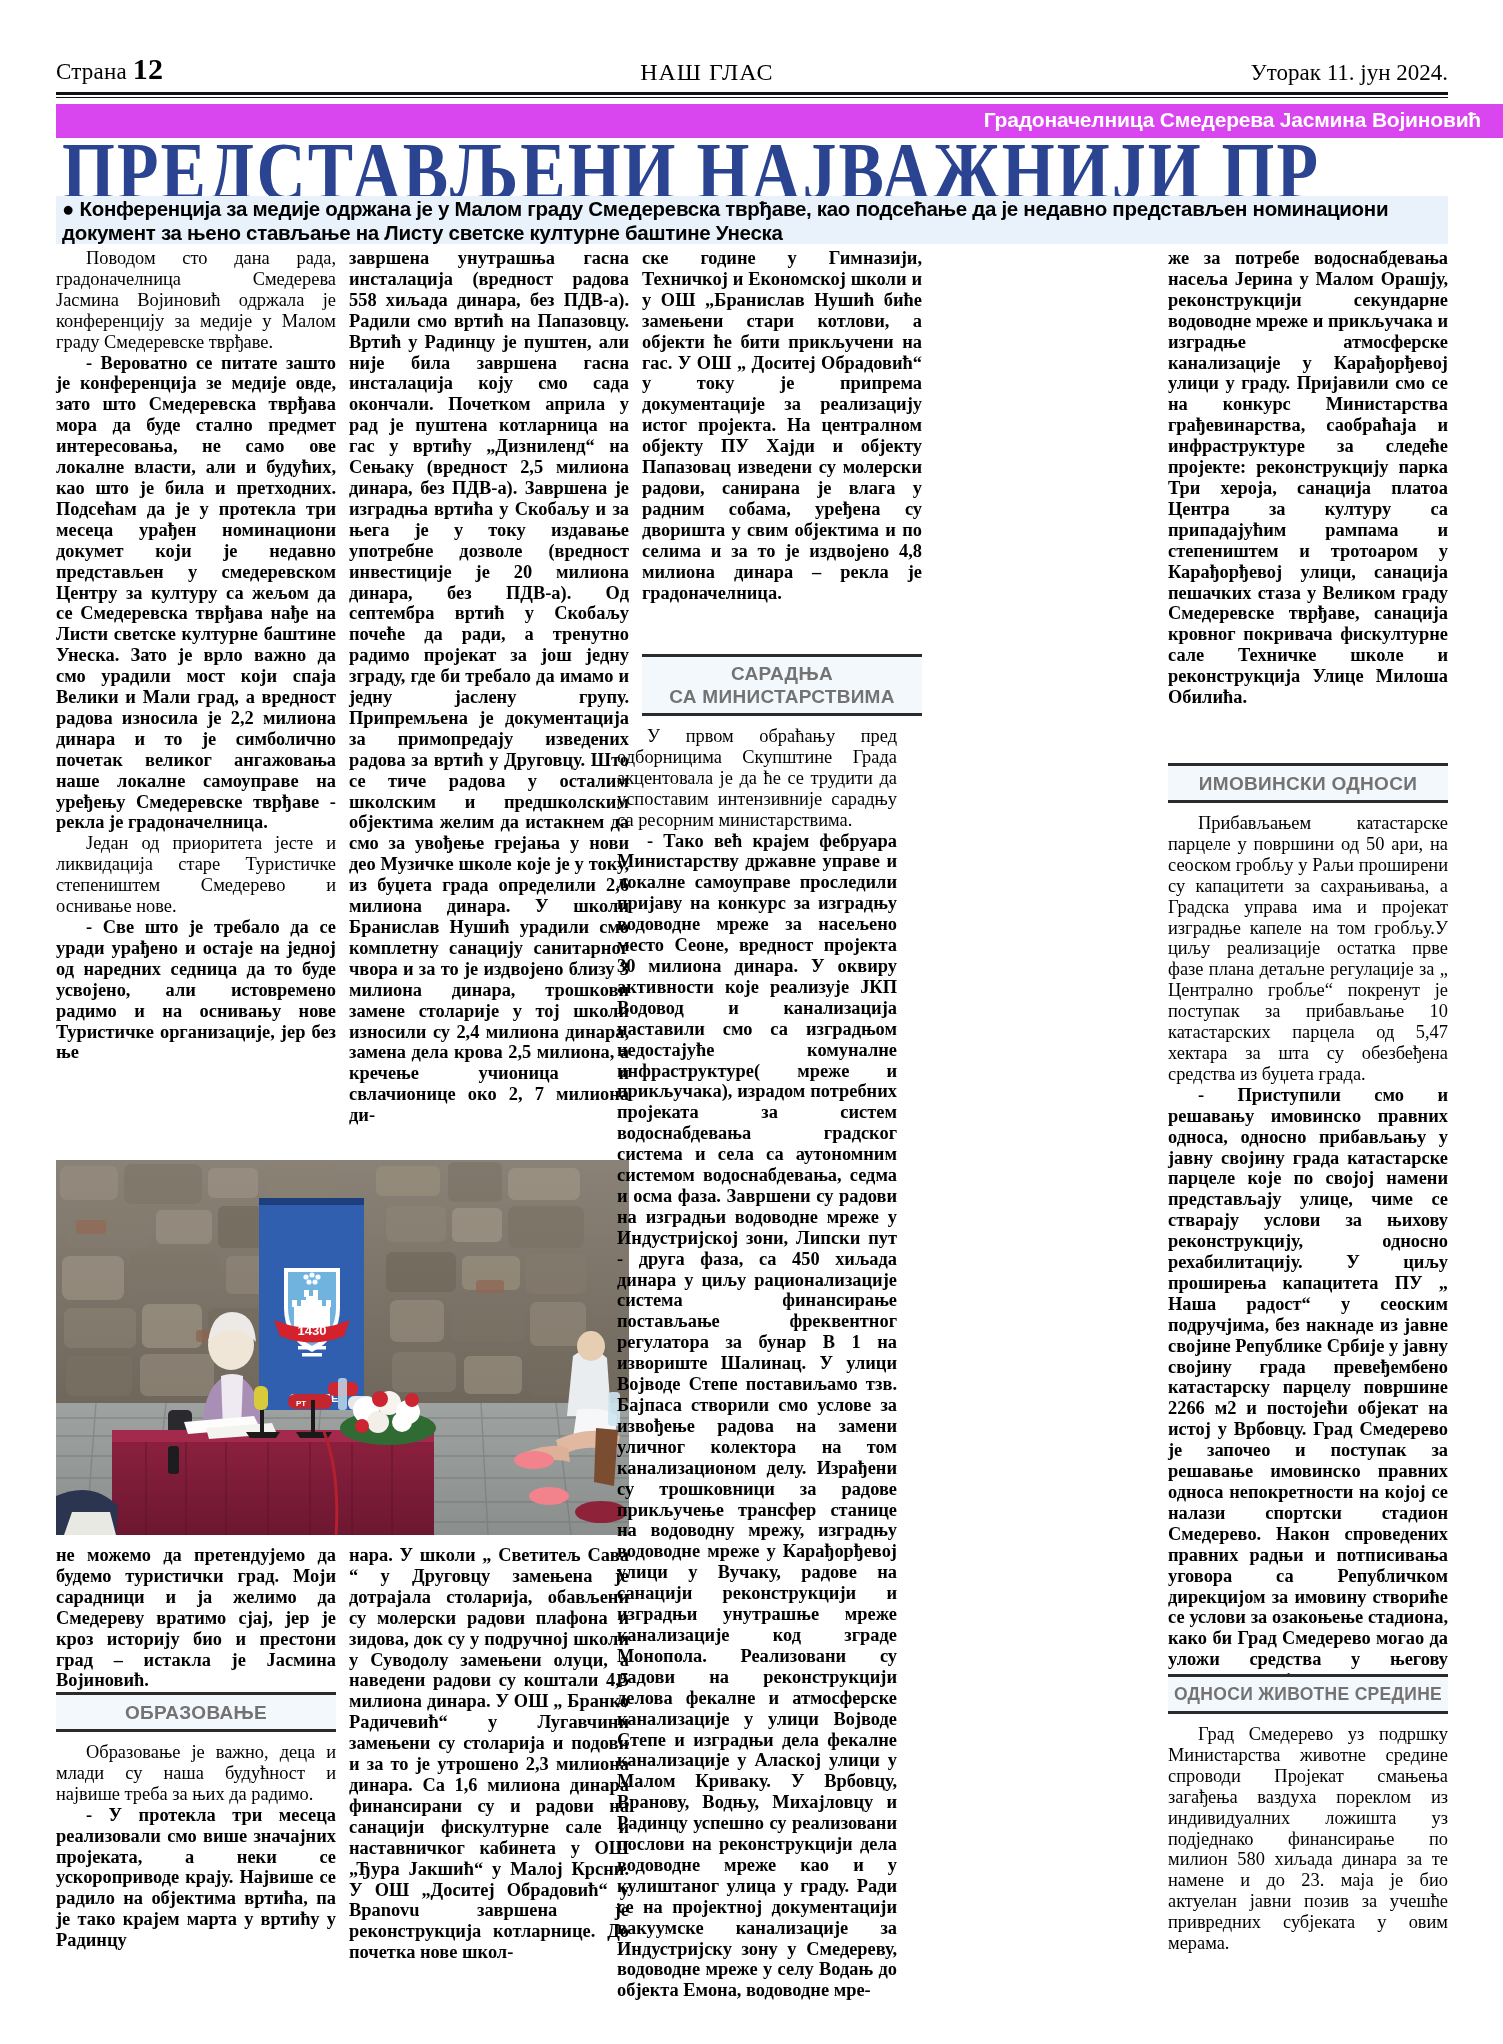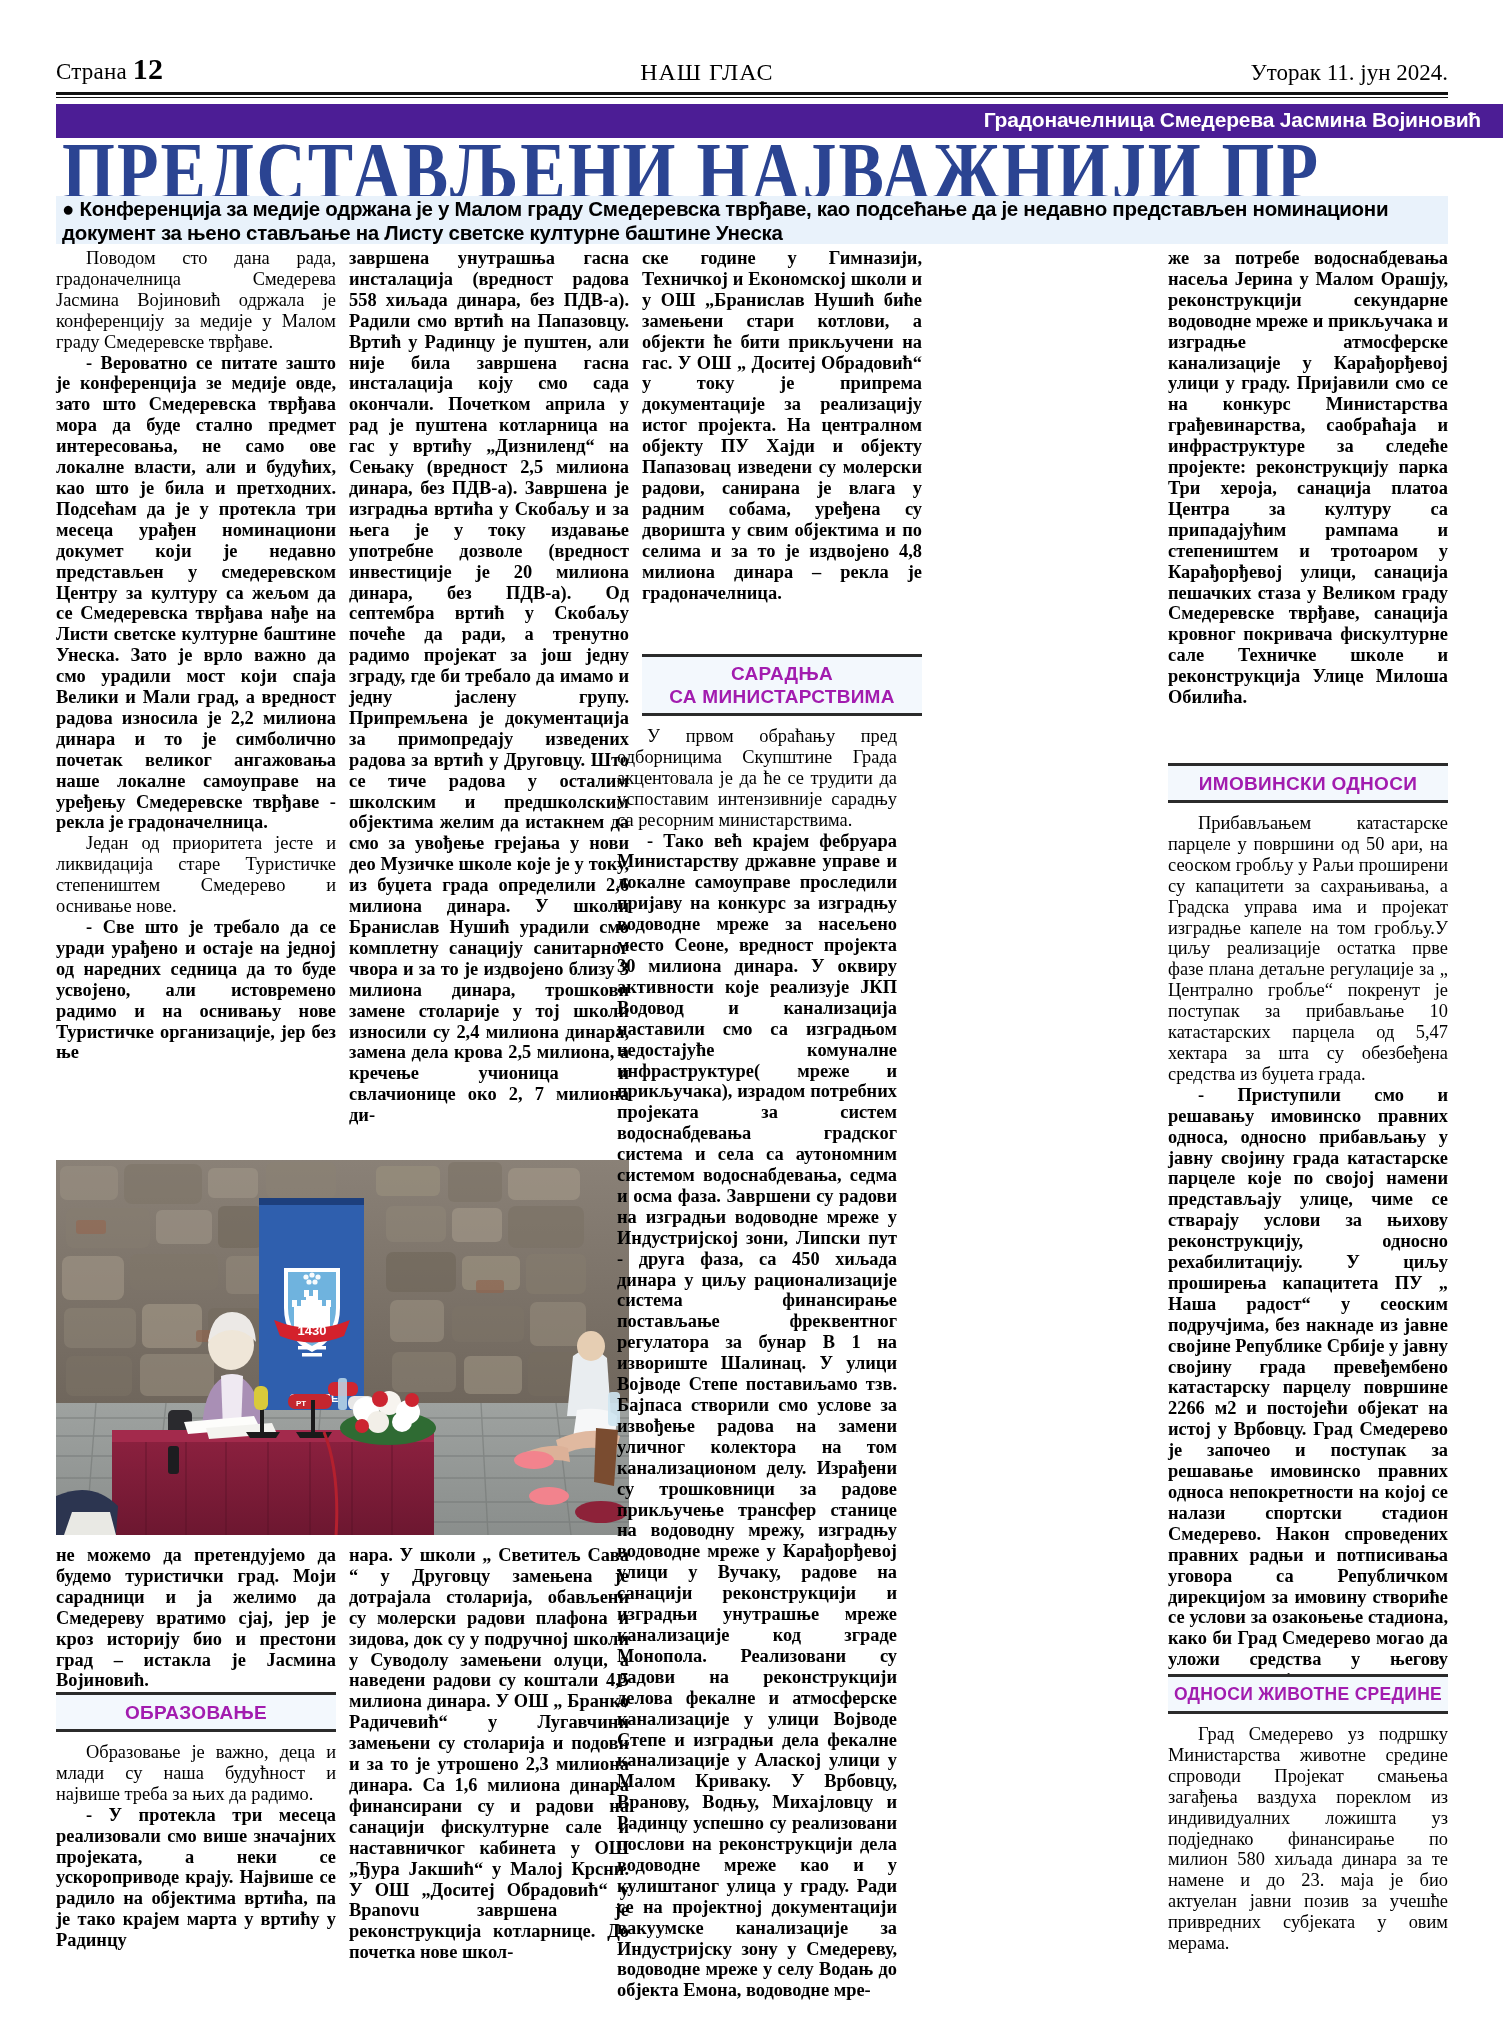--- a/index.html
+++ b/index.html
@@ -30,21 +30,21 @@
   .masthead-right{ font-size:23px; }
 
   .masthead-rule{
     position:absolute; left:56px; top:92px; width:1392px;
     border-top:3px solid #111; border-bottom:1px solid #111; height:2px;
   }
 
   
   .redbar{
     position:absolute; left:56px; top:104px; width:1447px; height:34px;
-    background:#4c1d95;
+    background:#d946ef;
   }
   .redbar span{
     position:absolute; right:22px; top:4px;
     color:#fff; font-family:"Liberation Sans", sans-serif;
     font-weight:bold; font-size:21px; letter-spacing:-0.2px;
     white-space:nowrap;
   }
 
   
   .headline{
@@ -84,21 +84,21 @@
   .sechead{
     position:absolute;
     background:#f3f8fd;
     border-top:3px solid #2b2b2b;
     border-bottom:3px solid #2b2b2b;
     font-family:"Liberation Sans", sans-serif;
     font-weight:bold;
     font-size:19px;
     line-height:23px;
     text-align:center;
-    color:#a21caf;
+    color:#737373;
     letter-spacing:.3px;
     box-sizing:border-box;
     display:flex; align-items:center; justify-content:center;
   }
 
   
   .photo{
     position:absolute;
     left:56px; top:1160px; width:573px; height:375px;
     overflow:hidden;

